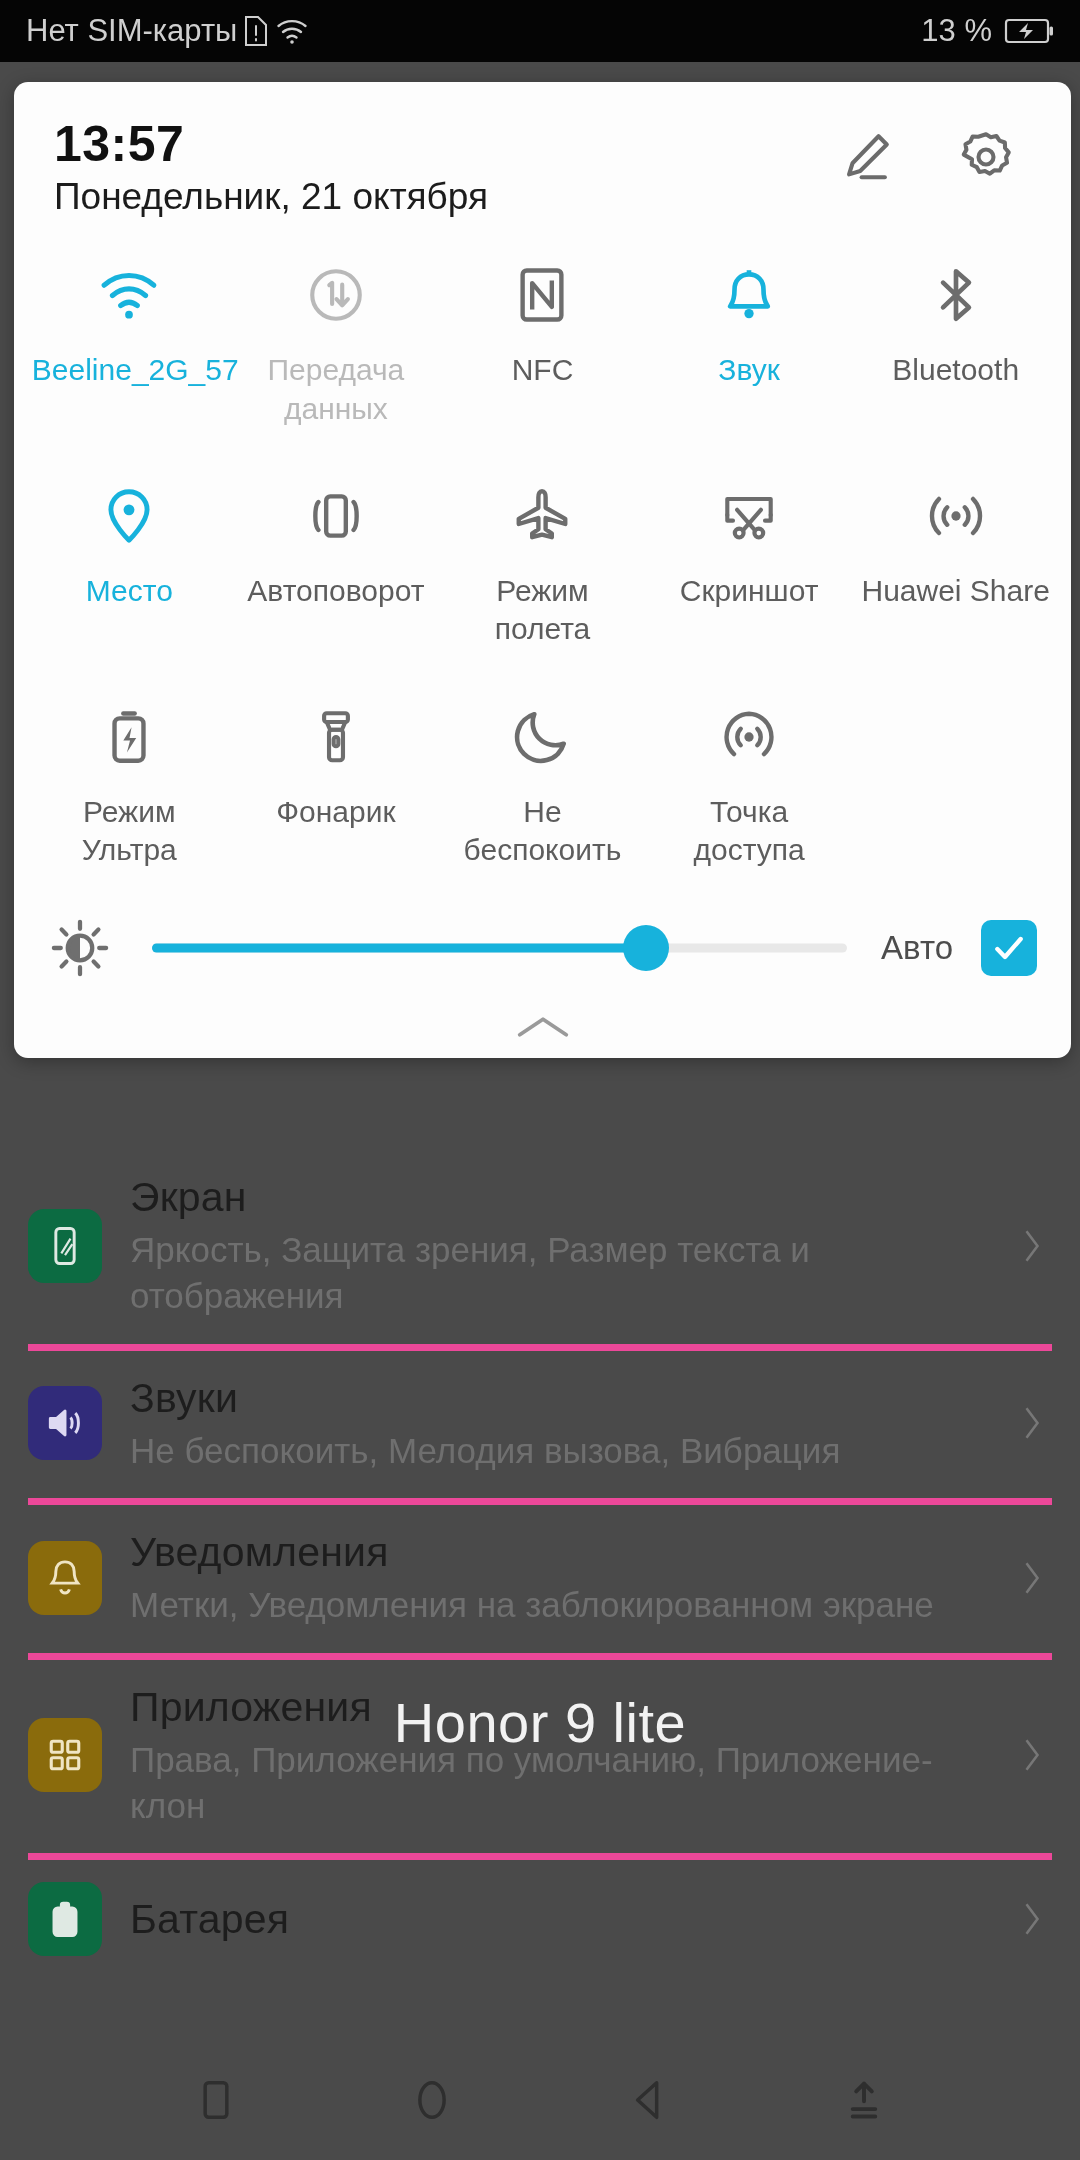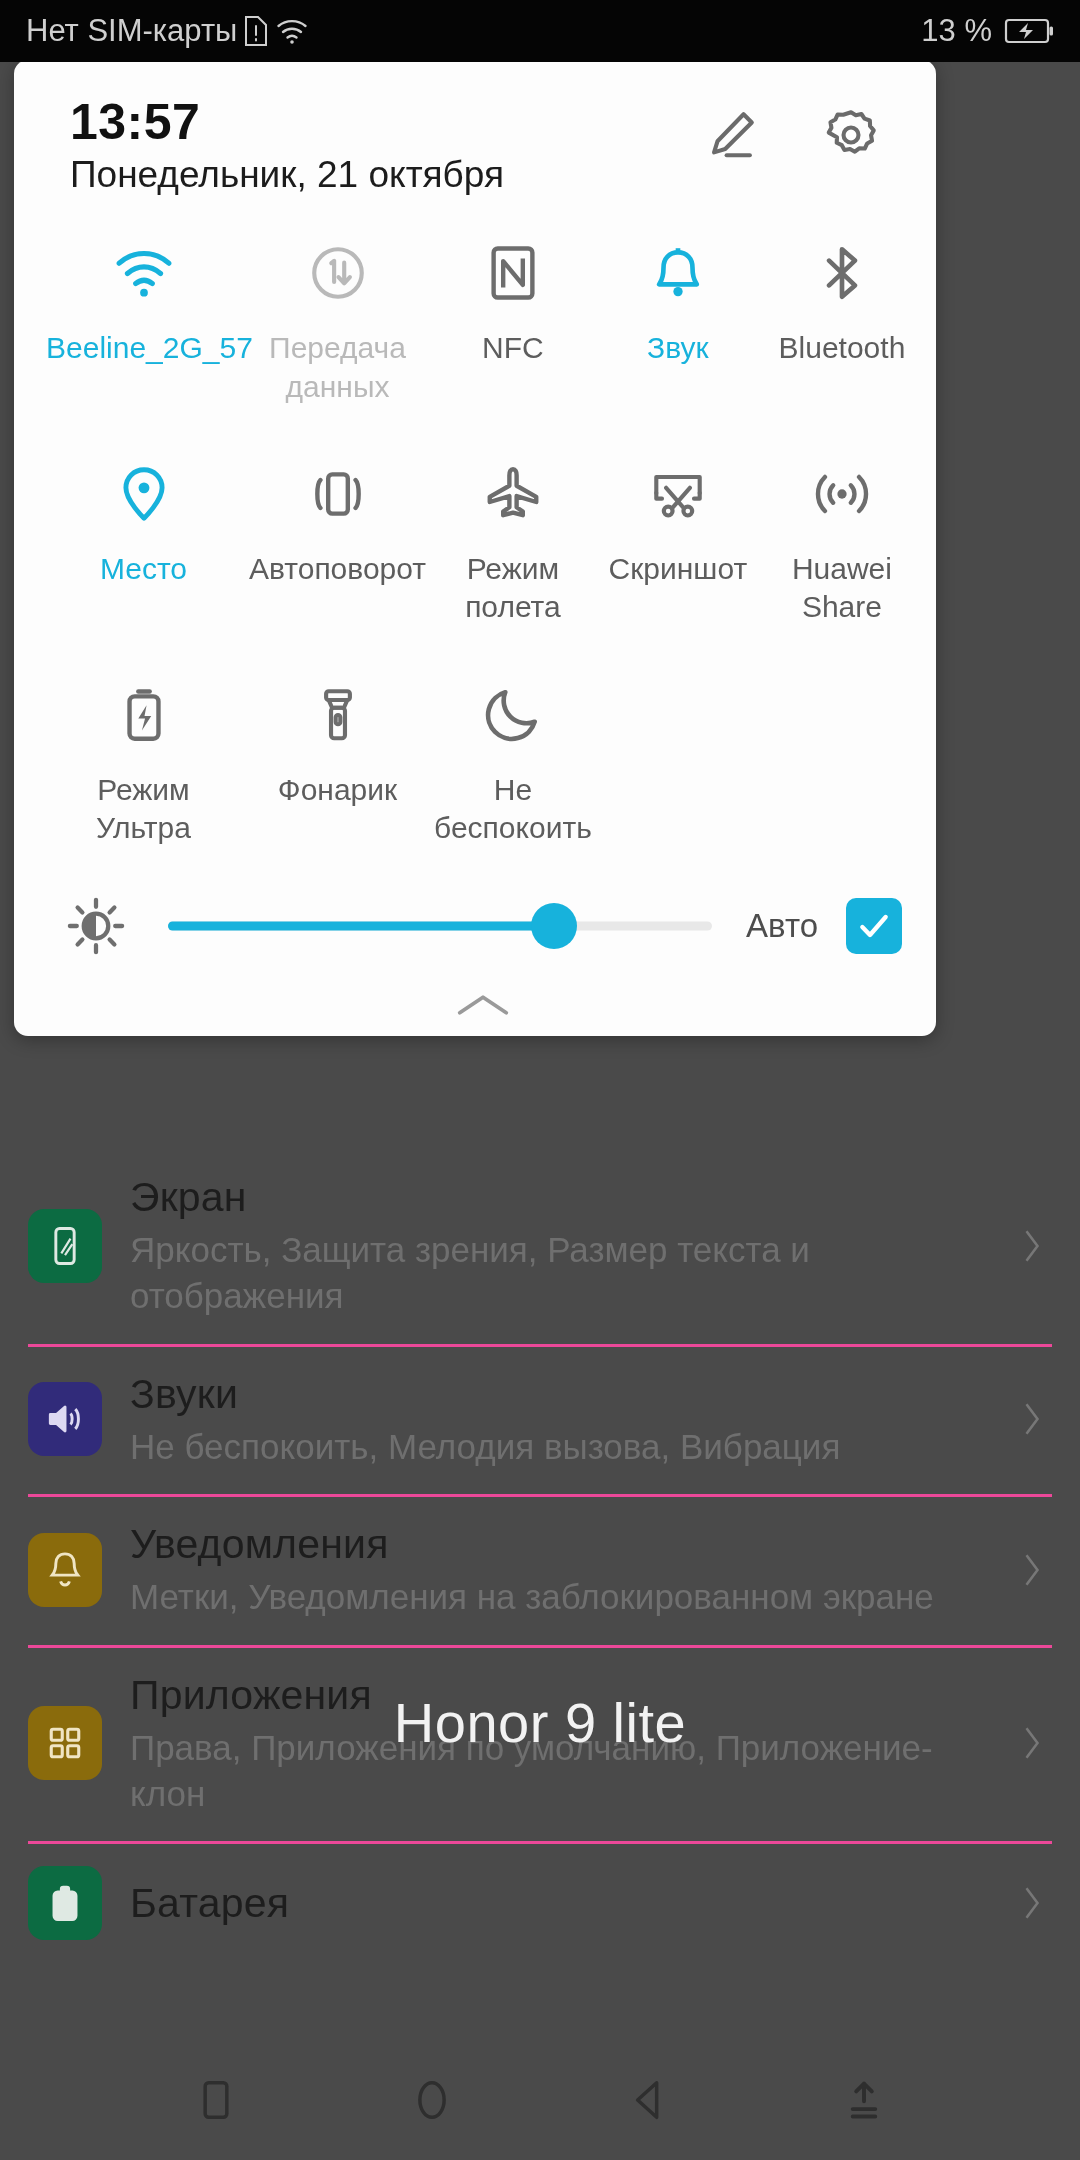--- a/index.html
+++ b/index.html
@@ -19,21 +19,21 @@
   #settings-list {
     position:absolute;
     left:0; right:0; top:1150px; bottom:120px;
     padding:0 28px;
   }
   .setting-row {
     display:flex;
     align-items:center;
     gap:28px;
     padding:22px 0 24px 0;
-    border-bottom:3px solid #ec4899;
+    border-bottom:7px solid #ec4899;
     position:relative;
   }
   .setting-row:last-child { border-bottom:none; }
   .sq-icon {
     width:74px; height:74px;
     border-radius:16px;
     flex:0 0 74px;
     display:flex; align-items:center; justify-content:center;
   }
   .sq-icon svg { width:44px; height:44px; }
@@ -81,26 +81,26 @@
     font-size:31px;
     z-index:30;
   }
   #status-left { display:flex; align-items:center; gap:6px; }
   #status-right { margin-left:auto; display:flex; align-items:center; gap:12px; }
   #status-left svg, #status-right svg { display:block; }
 
   
   #panel {
     position:absolute;
-    top:60px; left:14px;
-    width:922px;
+    top:82px; left:14px;
+    width:1057px;
     background:#fdfdfd;
     border-radius:14px;
     z-index:20;
-    padding:0 0 0 16px;
+    padding:0 0 0 0;
     box-shadow:0 4px 18px rgba(0,0,0,.30);
   }
   #panel-header {
     display:flex; align-items:flex-start;
     padding:36px 40px 0 40px;
   }
   #clock-block { flex:1 1 auto; }
   #clock {
     font-size:50px; color:#111; font-weight:bold;
     line-height:1.05; letter-spacing:.5px;
@@ -502,20 +502,31 @@
 
     <div class="tile">
       <span class="tile-icon">
         <svg viewBox="0 0 24 24" fill="none" stroke="currentColor" stroke-width="1.8" stroke-linejoin="round">
           <path d="M20.4 14.6A8.8 8.8 0 019 3.2a9.2 9.2 0 1011.4 11.4z"></path>
         </svg>
       </span>
       <span class="tile-label">Не беспокоить</span>
     </div>
 
+    <div class="tile">
+      <span class="tile-icon">
+        <svg viewBox="0 0 24 24" fill="none" stroke="currentColor" stroke-width="1.7" stroke-linecap="round">
+          <circle cx="12" cy="12" r="1.8" fill="currentColor" stroke="none"></circle>
+          <path d="M8.8 15.2a4.5 4.5 0 010-6.4"></path>
+          <path d="M15.2 8.8a4.5 4.5 0 010 6.4"></path>
+          <path d="M6.2 18.6A9 9 0 0112 3a9 9 0 015.8 15.6"></path>
+        </svg>
+      </span>
+      <span class="tile-label">Точка доступа</span>
+    </div>
 
   </div>
 
   <div id="brightness">
     <span id="brightness-icon">
       <svg viewBox="0 0 24 24" fill="none" stroke="currentColor" stroke-width="1.6" stroke-linecap="round">
         <path d="M12 7.4a4.6 4.6 0 000 9.2z" fill="currentColor" stroke="none"></path>
         <circle cx="12" cy="12" r="4.6"></circle>
         <path d="M12 2.2v2.6 M12 19.2v2.6 M2.2 12h2.6 M19.2 12h2.6
                  M5.1 5.1l1.8 1.8 M17.1 17.1l1.8 1.8

